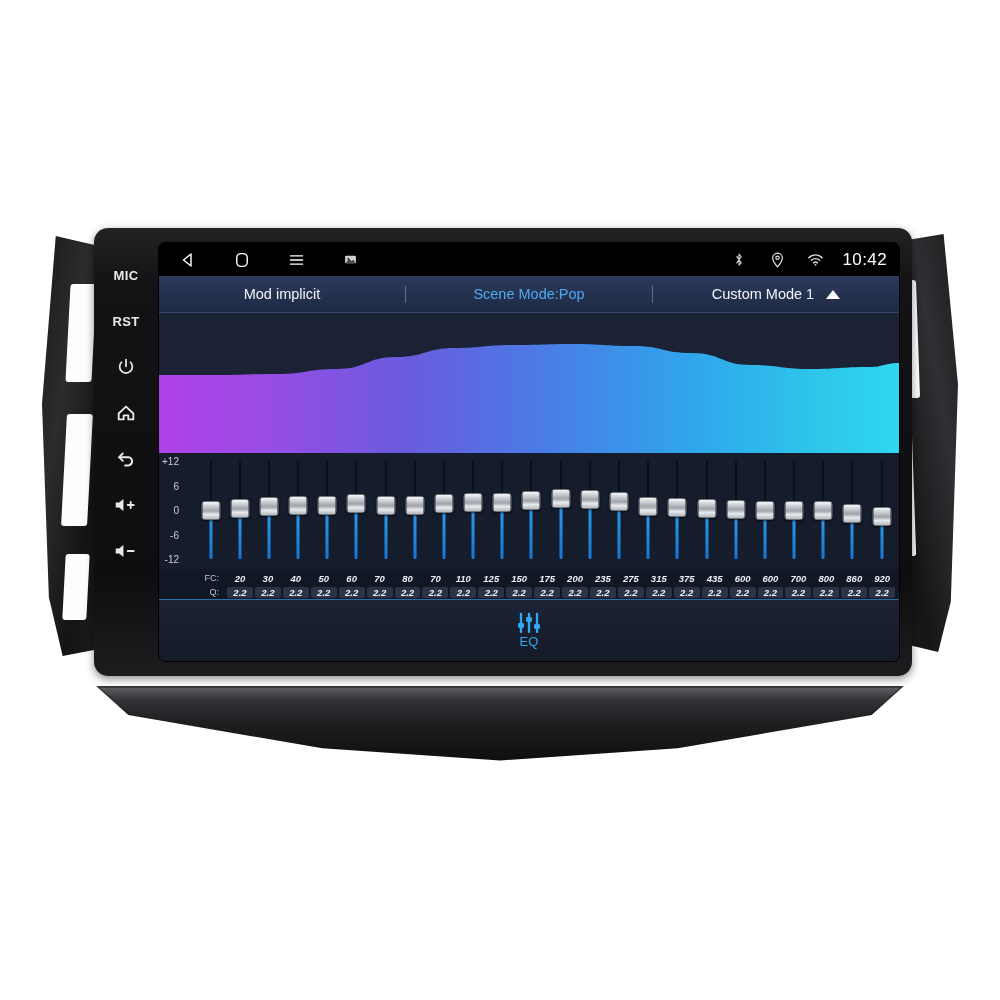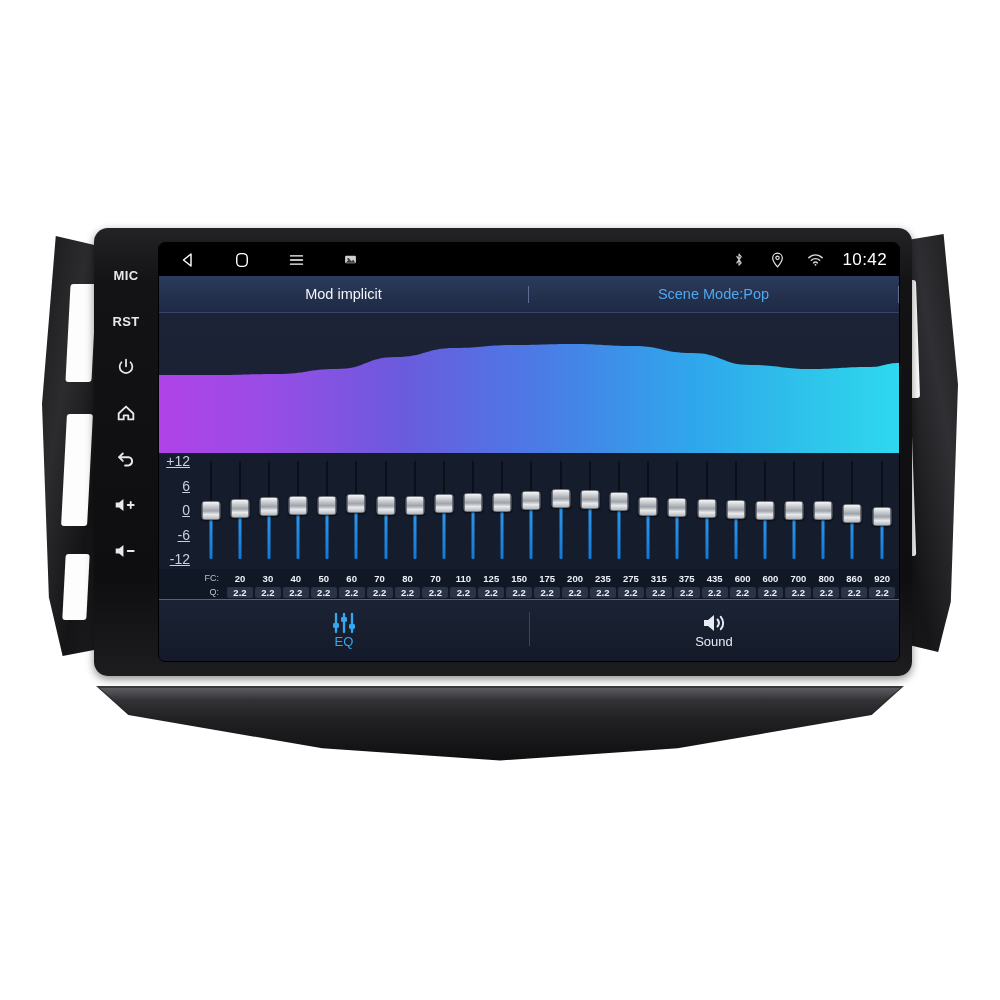--- a/index.html
+++ b/index.html
@@ -136,24 +136,23 @@
     background: #151c2c;
     position: relative;
     display: flex;
   }
   .db-axis {
     width: 34px; height: 100%;
     position: relative;
     flex: 0 0 34px;
   }
   .db-lbl {
-    position: absolute; right: 3px;
-    color: #c8cfdd; font-size: 14px;
+    position: absolute; right: 14px;
+    color: #c8cfdd; font-size: 10px;
     transform: translateY(-50%);
-    text-decoration: underline;
   }
   .sliders {
     flex: 1; display: flex;
     align-items: stretch;
     padding: 0 3px;
   }
   .slider {
     flex: 1; position: relative;
   }
   .sl-track-top {
@@ -182,21 +181,21 @@
   .ro-row {
     display: flex; align-items: center;
     height: 14px;
     margin-left: 30px;
   }
   .ro-label {
     width: 34px; flex: 0 0 34px;
     text-align: right; padding-right: 4px;
     color: #b9c2d2; font-size: 9px;
   }
-  .ro-cells { flex: 1; display: flex; padding: 0 3px; }
+  .ro-cells { flex: 1; display: flex; padding: 0 3px; font-style: italic; }
   .ro-cell {
     flex: 1; text-align: center;
     color: #eef2f8; font-size: 9.5px;
     font-weight: bold;
   }
   .ro-cell.chip {
     background: #2a3347;
     border-radius: 2px;
     margin: 0 1px;
   }
@@ -348,20 +347,24 @@
 
         <div class="modebar">
           <div class="mode-cell">
             <span>Mod implicit</span>
           </div>
           <div class="mode-sep"></div>
           <div class="mode-cell accent">
             <span>Scene Mode:Pop</span>
           </div>
           <div class="mode-sep"></div>
+          <div class="mode-cell">
+            <span>Custom Mode 1</span>
+            <span class="tri-up"></span>
+          </div>
         </div>
 
         <div class="spectrum">
           <svg viewBox="0 0 100 140" preserveAspectRatio="none">
             <defs>
               <linearGradient id="curveGrad" x1="0" y1="0" x2="1" y2="0">
                 <stop offset="0%" stop-color="#b043e8"></stop>
                 <stop offset="14%" stop-color="#9a4ce6"></stop>
                 <stop offset="33%" stop-color="#6a5bdd"></stop>
                 <stop offset="52%" stop-color="#4a7ce6"></stop>
@@ -572,30 +575,20 @@
               <span class="tabicon">
                 <svg width="26" height="22" viewBox="0 0 26 22">
                   <path d="M5 2 V20 M13 2 V20 M21 2 V20" stroke="#33a8f0" stroke-width="2.3" stroke-linecap="round"></path>
                   <rect x="2" y="11" width="6" height="5" rx="1.4" fill="#33a8f0"></rect>
                   <rect x="10" y="5" width="6" height="5" rx="1.4" fill="#33a8f0"></rect>
                   <rect x="18" y="12" width="6" height="5" rx="1.4" fill="#33a8f0"></rect>
                 </svg>
               </span>
               <span>EQ</span>
             </div>
-            <div class="tab">
-              <span class="tabicon">
-                <svg width="26" height="22" viewBox="0 0 26 22">
-                  <path d="M3 8 L7 8 L13 3 L13 19 L7 14 L3 14 Z" fill="#e6eaf2"></path>
-                  <path d="M16.5 7.5 A5.5 5.5 0 0 1 16.5 14.5" fill="none" stroke="#e6eaf2" stroke-width="2" stroke-linecap="round"></path>
-                  <path d="M19.8 4.8 A9.3 9.3 0 0 1 19.8 17.2" fill="none" stroke="#e6eaf2" stroke-width="2" stroke-linecap="round"></path>
-                </svg>
-              </span>
-              <span>Sound</span>
-            </div>
           </div>
 
       </div>
     </div>
   </div>
 
   <div class="dash-lower"></div>
   <div class="dash-lower-hi"></div>
 
 </div>

